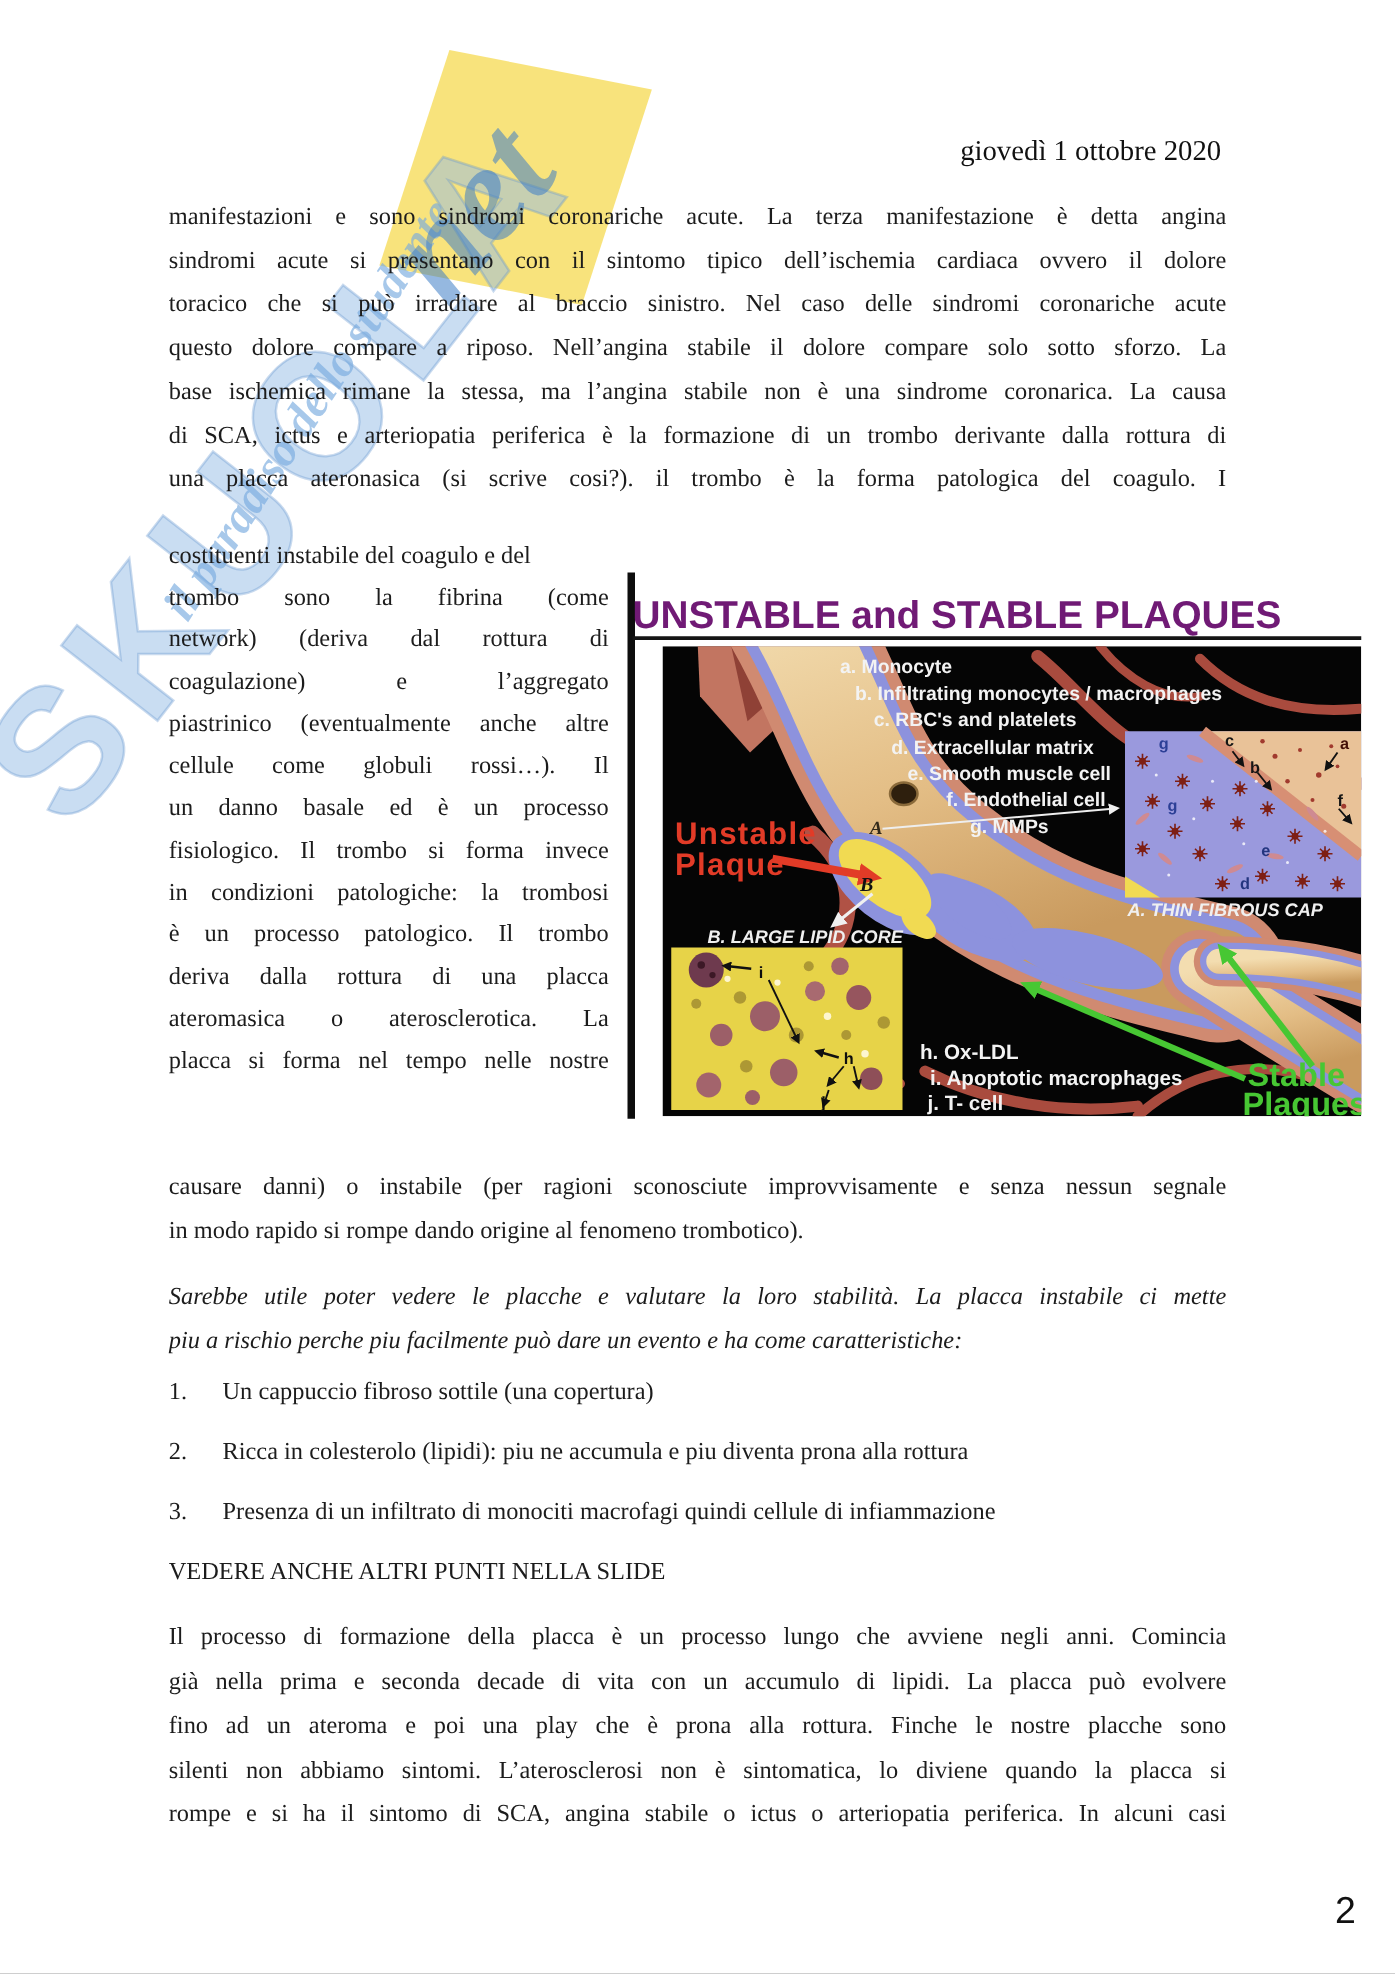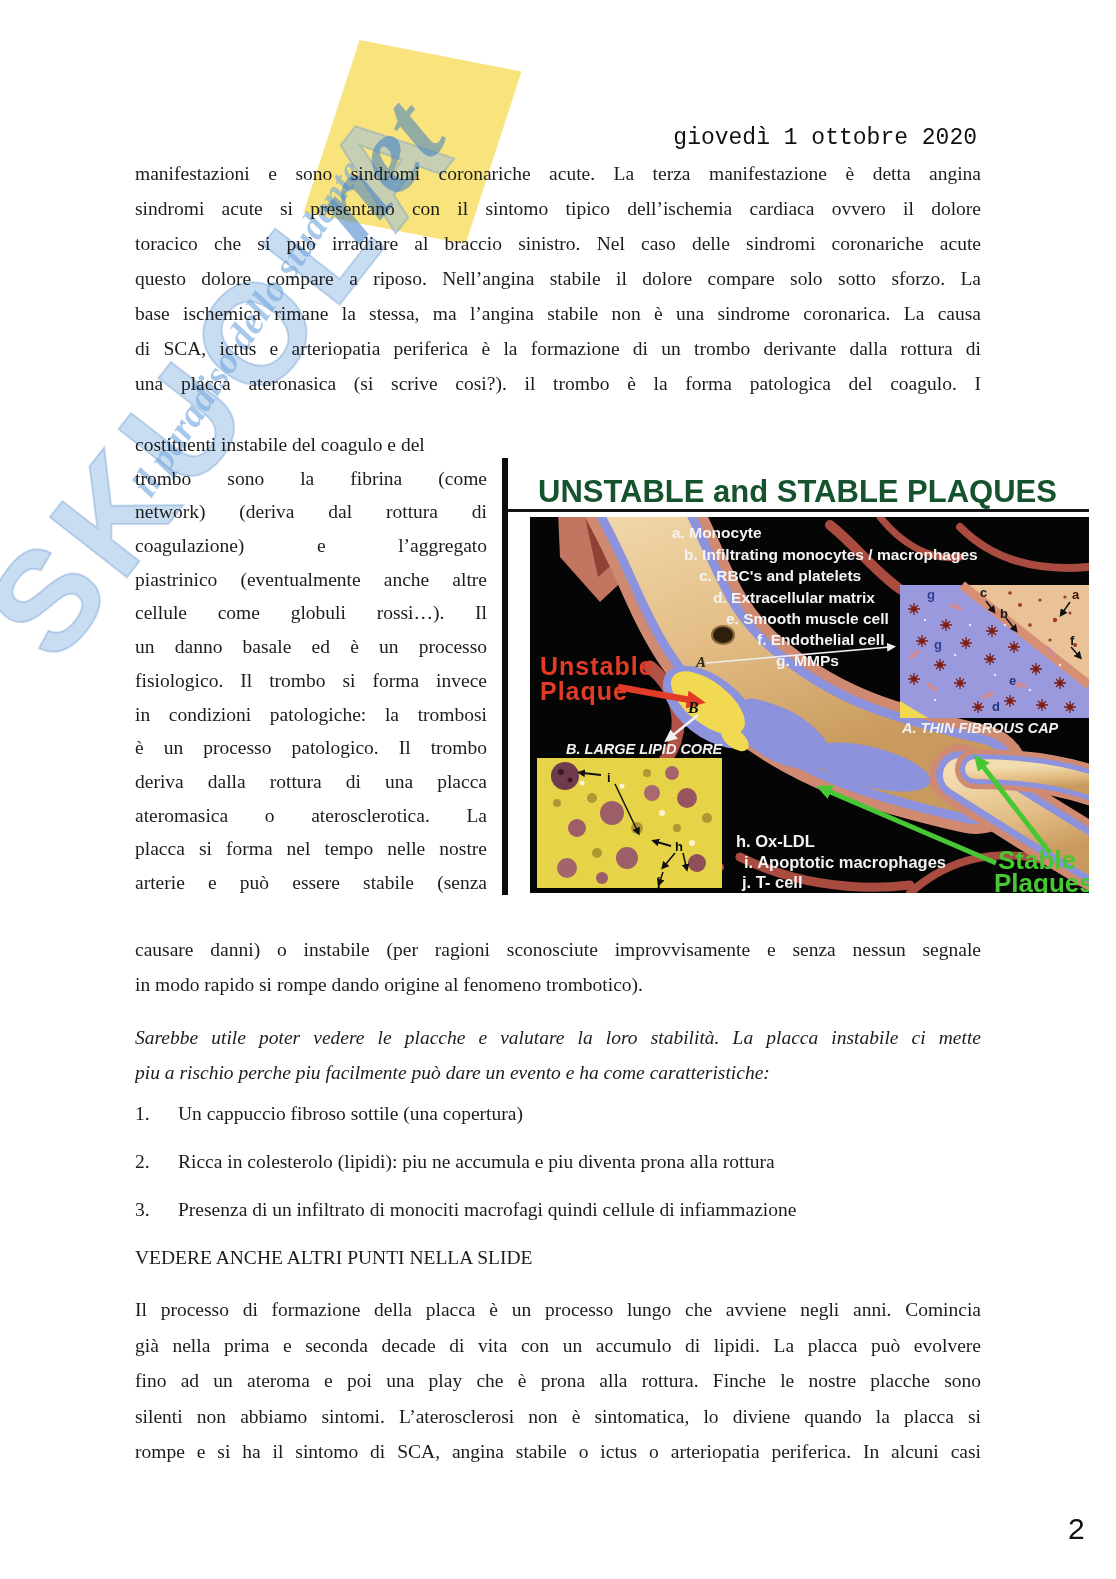--- a/index.html
+++ b/index.html
@@ -14,38 +14,38 @@
               color:rgba(147,188,230,0.50);-webkit-text-stroke:2px rgba(100,150,205,0.35);
               transform:rotate(-52deg);transform-origin:0 50%;white-space:nowrap;}
   .wm-net{position:absolute;left:330px;top:160px;font-family:"Liberation Serif",serif;
           font-style:italic;font-weight:bold;font-size:110px;color:rgba(62,125,198,0.55);
           transform:rotate(-50deg);transform-origin:0 50%;}
   .wm-tagline{position:absolute;left:140px;top:470px;font-family:"Liberation Serif",serif;
               font-style:italic;font-weight:bold;font-size:38px;color:rgba(120,170,222,0.65);
               transform:rotate(-57deg);transform-origin:0 50%;white-space:nowrap;}
   
   .layer{position:absolute;z-index:2;}
-  .date{right:139px;top:108px;font-family:Liberation Mono, monospace;font-size:23px;color:#111;margin-top:17px;}
+  .date{right:139px;top:108px;font-family:Liberation Serif, serif;font-size:23px;color:#111;}
   .sec{left:135px;width:846px;}
   .secA{top:156px;} .secC{top:932px;} .secD{top:1020px;font-style:italic;} .secE{top:1292px;}
   .secB{top:428px;width:352px;}
   .line{height:35px;line-height:35px;font-size:19.5px;text-align:justify;overflow:hidden;}
   .secB .line{height:33.7px;line-height:33.7px;font-size:19.5px;}
   .secE .line{height:35.5px;line-height:35.5px;}
   .line:not(.end)::after{content:"";display:inline-block;width:100%;height:0;}
   .line.end{text-align:left;}
   .list{left:135px;top:1090px;width:846px;}
   .li{height:48px;line-height:48px;font-size:19.5px;display:flex;}
   .num{width:43px;flex:none;}
   .vedere{left:135px;top:1240px;width:846px;height:35px;line-height:35px;font-size:19.5px;}
   .pagenum{left:1068px;top:1512px;font-family:"Liberation Sans",sans-serif;font-size:30px;color:#111;}
   
   .fig-bar{left:502px;top:458px;width:6px;height:437px;background:#0d0d0d;}
-  .fig-title{left:506px;top:474px;width:583px;text-align:center;
-             font-family:"Liberation Sans",sans-serif;font-weight:bold;font-size:31px;color:#14532d;}
+  .fig-title{left:506px;top:474px;width:583px;
+             font-family:"Liberation Sans",sans-serif;font-weight:bold;font-size:31px;color:#701a75;}
   .fig-rule{left:506px;top:509px;width:583px;height:3px;background:#151515;}
   .fig-panel{left:530px;top:517px;}
   svg text{font-family:"Liberation Sans",sans-serif;}
   .lg{font-size:15.5px;font-weight:bold;fill:#f3f3f3;}
   .hlg{font-size:16.5px;font-weight:bold;fill:#f3f3f3;}
   .cap{font-size:14.5px;font-style:italic;font-weight:bold;fill:#f0f0f0;}
   .u-red{font-size:25px;font-weight:bold;fill:var(--unstable-red,#e23b27);letter-spacing:1px;}
   .s-grn{font-size:26px;font-weight:bold;fill:var(--stable-green,#47c733);}
   .mk{font-family:"Liberation Serif",serif;font-style:italic;font-weight:bold;}
   .il{font-size:13px;font-weight:bold;}
@@ -85,21 +85,20 @@
       <div class="line">coagulazione) e l’aggregato</div>
       <div class="line">piastrinico (eventualmente anche altre</div>
       <div class="line">cellule come globuli rossi…). Il</div>
       <div class="line">un danno basale ed è un processo</div>
       <div class="line">fisiologico. Il trombo si forma invece</div>
       <div class="line">in condizioni patologiche: la trombosi</div>
       <div class="line">è un processo patologico. Il trombo</div>
       <div class="line">deriva dalla rottura di una placca</div>
       <div class="line">ateromasica o aterosclerotica. La</div>
       <div class="line">placca si forma nel tempo nelle nostre</div>
-      <div class="line">arterie e può essere stabile (senza</div>
     </div>
 
   <div class="layer sec secC">
 
   <div class="line">causare danni) o instabile (per ragioni sconosciute improvvisamente e senza nessun segnale</div>
       <div class="line end">in modo rapido si rompe dando origine al fenomeno trombotico).</div>
     </div>
 
   <div class="layer sec secD">
 

